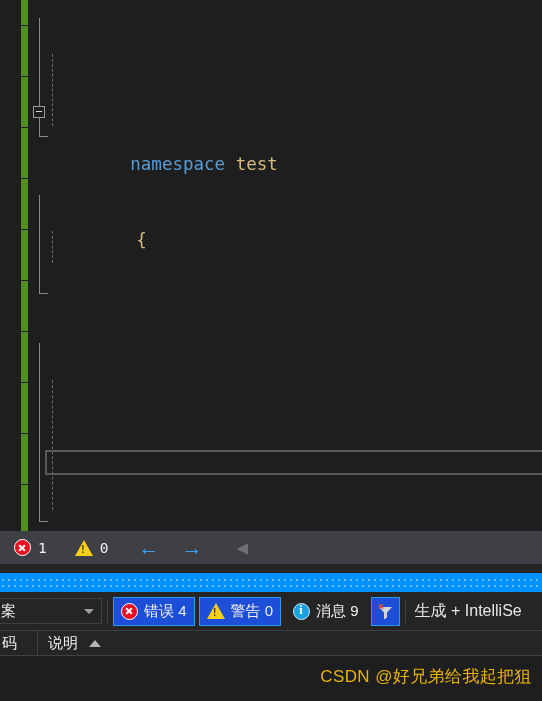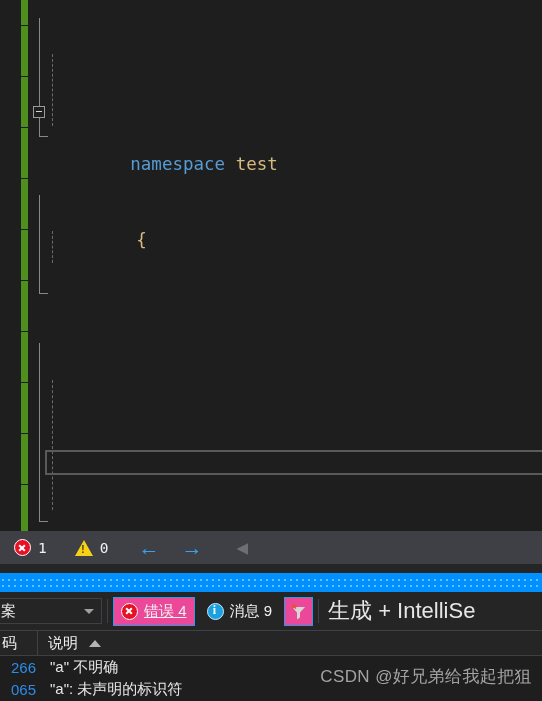--- a/index.html
+++ b/index.html
@@ -134,33 +134,33 @@
   .combo .caret {
     position: absolute; right: 7px; top: 10px;
     width: 0; height: 0; border-left: 5px solid transparent;
     border-right: 5px solid transparent; border-top: 5px solid #a0a0a0;
   }
   .sep { width: 1px; height: 24px; background: #3f3f46; margin: 0 5px; }
   .tbtn {
     display: flex; align-items: center; height: 29px; padding: 0 7px;
     border: 1px solid transparent; color: #f1f1f1; font-size: 15px; gap: 6px;
   }
-  .tbtn.sel { border-color: #2d9ae8; background: #ec4899; text-decoration: underline; }
+  .tbtn.sel { border-color: #2d9ae8; background: #1d4ed8; }
   .ico-info {
     width: 17px; height: 17px; border-radius: 50%; background: #1ba1e2;
     border: 1.5px solid #cfe9fb; position: relative; display: inline-block;
   }
   .ico-info::after {
     content: "i"; position: absolute; left: 5.3px; top: -0.5px;
     font-size: 12px; font-weight: bold; color: #fff;
     font-family: "Liberation Serif", serif;
   }
   .ico-filter { position: relative; width: 19px; height: 19px; display: inline-block; }
   .buildlabel {
-    color: #e6e6e6; font-size: 22px; margin-left: 4px; white-space: nowrap;
+    color: #e6e6e6; font-size: 16px; margin-left: 4px; white-space: nowrap;
   }
 
   
   .thead {
     position: absolute; left: 0; top: 630px; width: 542px; height: 26px;
     background: #252526; border-top: 1px solid #3f3f46;
     border-bottom: 1px solid #3f3f46; display: flex; align-items: center;
   }
   .th { color: #f1f1f1; font-size: 15px; position: relative; height: 26px;
         display: flex; align-items: center; }
@@ -174,21 +174,21 @@
   .rows { position: absolute; left: 0; top: 656px; width: 542px; height: 45px;
           background: #1e1e1e; }
   .row { display: flex; height: 22.5px; align-items: center; font-size: 15px; }
   .row .c-code { width: 38px; text-align: right; color: #2d8ceb;
                  padding-right: 2px;
                  font-family: "Liberation Sans", sans-serif; }
   .row .c-desc { padding-left: 12px; color: #e6e6e6; }
 
   .watermark {
     position: absolute; right: 10px; top: 665px;
-    color: #a3a3a3; font-size: 17px; letter-spacing: .4px;
+    color: #eab308; font-size: 17px; letter-spacing: .4px;
   }
 </style>
 </head>
 <body>
 
 <div id="app">
 
   <div class="editor">
 
     <div class="change-margin">
@@ -292,20 +292,24 @@
       <span class="ctext">案</span>
       <span class="caret"></span>
     </div>
     <div class="sep"></div>
 
     <div class="tbtn sel">
       <span class="ico-err"></span>
       <span>错误 4</span>
     </div>
 
+    <div class="tbtn sel" style="margin-left:4px">
+      <span class="ico-warn"></span>
+      <span>警告 0</span>
+    </div>
 
     <div class="tbtn" style="margin-left:4px">
       <span class="ico-info"></span>
       <span>消息 9</span>
     </div>
 
     <div class="tbtn sel" style="margin-left:4px;padding:0 4px">
       <span class="ico-filter">
         <svg width="19" height="19" viewBox="0 0 19 19">
           <path d="M3 5 h13 l-5 5.5 v5 l-3 2 v-7 z" fill="#d6d6d6"></path>
@@ -323,26 +327,16 @@
   <div class="thead">
     <div class="th code-col">
       <span>码</span>
     </div>
     <div class="th desc-col">
       <span>说明</span>
       <span class="sortasc"></span>
     </div>
   </div>
 
-  <div class="rows">
-    <div class="row">
-      <span class="c-code">266</span>
-      <span class="c-desc">"a" 不明确</span>
-    </div>
-    <div class="row">
-      <span class="c-code">065</span>
-      <span class="c-desc">"a": 未声明的标识符</span>
-    </div>
-  </div>
 
   <div class="watermark">CSDN @好兄弟给我起把狙</div>
 
 </div>
 
 </body></html>

